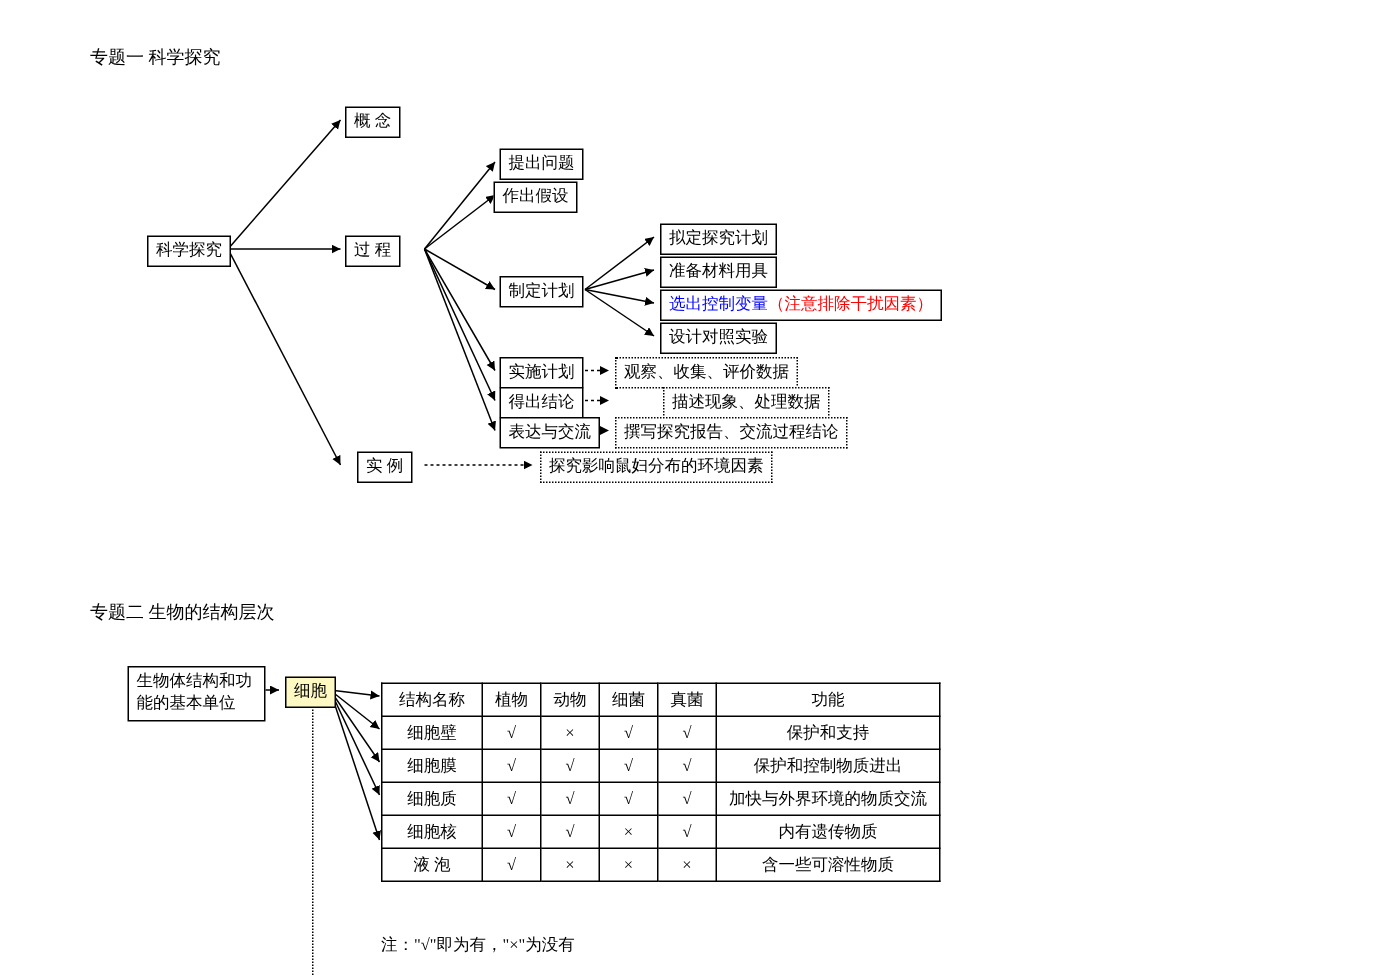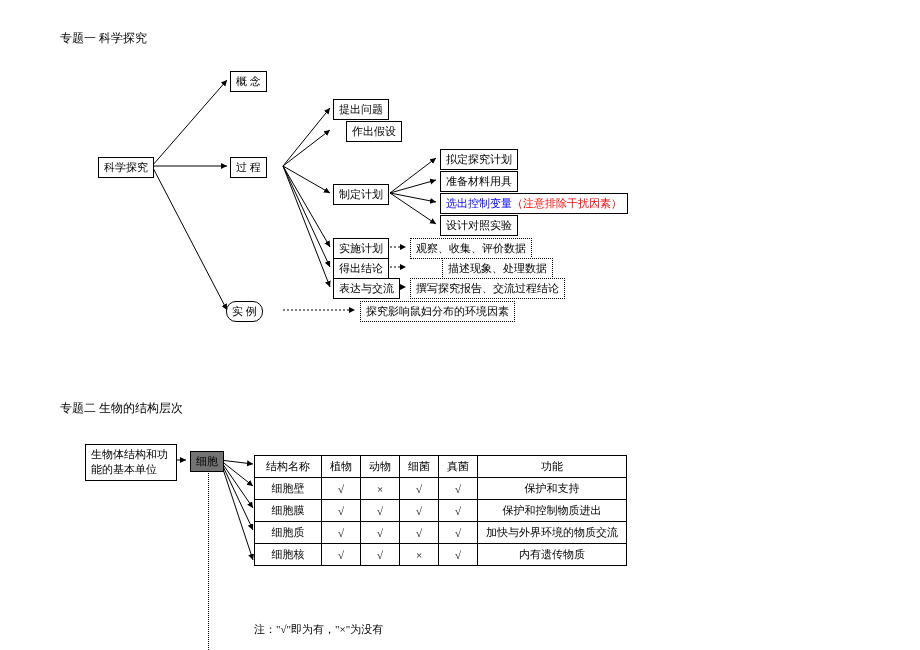--- a/index.html
+++ b/index.html
@@ -30,21 +30,21 @@
     border: 1px solid #000;
     padding: 2px 5px;
     background: #fff;
     white-space: nowrap;
     line-height: 1.4;
   }
   .dbox {
     border: 1px dotted #000;
   }
   .hlbox {
-    background: #737373;
+    background: #fef9c3;
   }
   .redtext { color: #ff0000; }
   .bluetext { color: #0000ff; }
   svg.lines {
     position: absolute;
     left: 0; top: 0;
     width: 920px; height: 650px;
     pointer-events: none;
   }
   .table1 {
@@ -114,23 +114,23 @@
   <line x1="220" y1="460" x2="253" y2="464" stroke="#000" marker-end="url(#arr)"></line>
   <line x1="220" y1="460" x2="253" y2="486" stroke="#000" marker-end="url(#arr)"></line>
   <line x1="220" y1="460" x2="253" y2="508" stroke="#000" marker-end="url(#arr)"></line>
   <line x1="220" y1="460" x2="253" y2="530" stroke="#000" marker-end="url(#arr)"></line>
   <line x1="220" y1="460" x2="253" y2="560" stroke="#000" marker-end="url(#arr)"></line>
 </svg>
 
 <div class="box" style="left:98px; top:157px;">科学探究</div>
 <div class="box" style="left:230px; top:71px;">概    念</div>
 <div class="box" style="left:230px; top:157px;">过    程</div>
-<div class="box" style="left:226px; top:301px;border-radius:10px;">实    例</div>
+<div class="box" style="left:238px; top:301px;">实    例</div>
 <div class="box" style="left:333px; top:99px;">提出问题</div>
-<div class="box" style="left:346px; top:121px;">作出假设</div>
+<div class="box" style="left:329px; top:121px;">作出假设</div>
 <div class="box" style="left:333px; top:184px;">制定计划</div>
 <div class="box" style="left:333px; top:238px;">实施计划</div>
 <div class="box" style="left:333px; top:258px;">得出结论</div>
 <div class="box" style="left:333px; top:278px;">表达与交流</div>
 <div class="box" style="left:440px; top:149px;">拟定探究计划</div>
 <div class="box" style="left:440px; top:171px;">准备材料用具</div>
 <div class="box" style="left:440px; top:193px;">
   <span class="bluetext">选出控制变量</span><span class="redtext">（注意排除干扰因素）</span>
 </div>
 <div class="box" style="left:440px; top:215px;">设计对照实验</div>
@@ -179,16 +179,24 @@
         <td>加快与外界环境的物质交流</td>
       </tr>
   <tr>
         <td>细胞核</td>
         <td>√</td>
         <td>√</td>
         <td>×</td>
         <td>√</td>
         <td>内有遗传物质</td>
       </tr>
+  <tr>
+        <td>液  泡</td>
+        <td>√</td>
+        <td>×</td>
+        <td>×</td>
+        <td>×</td>
+        <td>含一些可溶性物质</td>
+      </tr>
 </tbody>
   </table>
 
 <div class="note">注："√"即为有，"×"为没有</div>
 
 </body></html>

